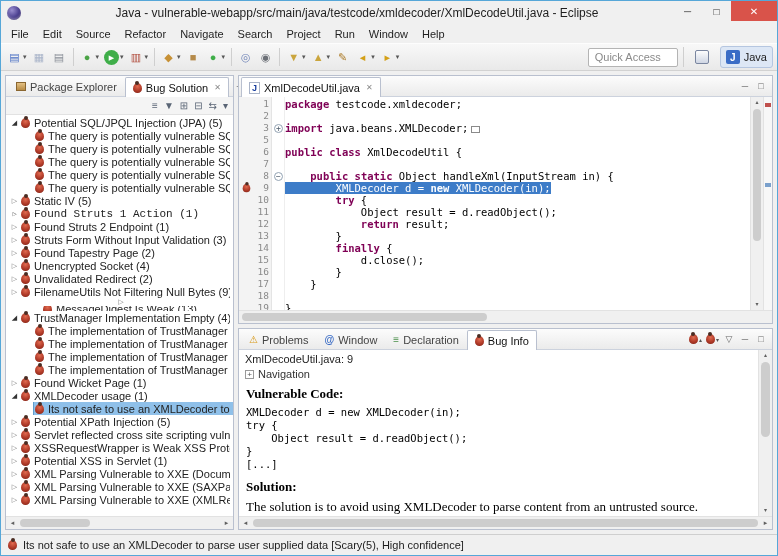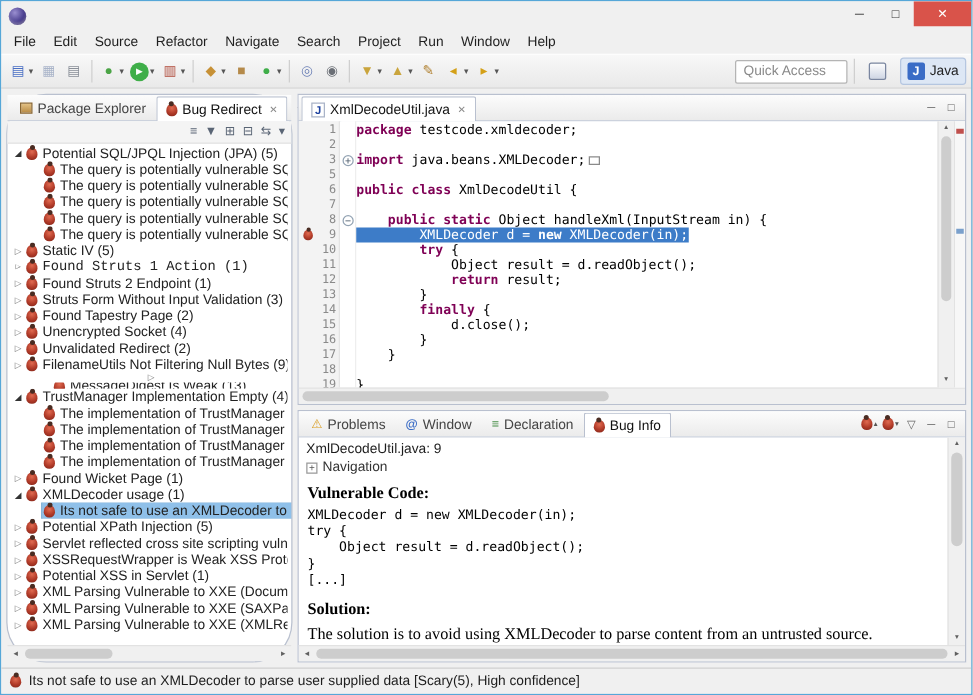--- a/index.html
+++ b/index.html
@@ -35,21 +35,21 @@
   .persp-sep{width:1px;height:20px;background:#cfcfcf;}
   .persp-btn{display:flex;align-items:center;gap:4px;height:22px;padding:0 5px;border-radius:3px;border:1px solid transparent;}
   .persp-btn.active{background:#dde7f5;border-color:#b5c6e0;}
   .ic-java{width:14px;height:14px;background:#3a6cc6;color:#fff;font-weight:bold;font-size:10px;
     display:flex;align-items:center;justify-content:center;border-radius:2px;}
   .ic-persp{width:14px;height:14px;border:1px solid #7a86a0;background:linear-gradient(#fdfdfd,#cfd6e4);border-radius:2px;}
 
   
   .main{flex:1;min-height:0;display:flex;gap:4px;padding:4px;background:#f0f0f0;}
   .panel{border:1px solid #b9c0cf;background:#fff;display:flex;flex-direction:column;min-width:0;}
-  .left-panel{width:229px;flex:none;border-radius:32px;}
+  .left-panel{width:229px;flex:none;}
   .right-col{flex:1;min-width:0;display:flex;flex-direction:column;gap:4px;}
   .editor{height:249px;flex:none;}
   .bottom-panel{flex:1;min-height:0;}
 
   
   .tab-row{height:21px;flex:none;display:flex;align-items:flex-end;background:linear-gradient(#fcfcfc,#ebebeb);
     border-bottom:1px solid #ccd2dd;padding-left:2px;}
   .tab{height:20px;display:flex;align-items:center;gap:4px;padding:0 7px;color:#444;white-space:nowrap;
     border:1px solid transparent;border-bottom:none;}
   .tab.active{background:#fff;border-color:#b9c0cf;border-radius:2px 2px 0 0;margin-bottom:-1px;color:#111;}
@@ -128,20 +128,21 @@
   .statusbar{height:21px;flex:none;display:flex;align-items:center;gap:6px;padding:0 7px;
     background:#f0f0f0;border-top:1px solid #cfcfcf;color:#1d1d1d;}
 </style>
 </head>
 <body>
 
 <div class="window">
 
   <div class="titlebar">
     <span class="app-icon"></span>
+    <span class="title">Java - vulnerable-webapp/src/main/java/testcode/xmldecoder/XmlDecodeUtil.java - Eclipse</span>
     <div class="win-controls">
       <span class="win-btn">─</span>
       <span class="win-btn">□</span>
       <span class="win-btn close">✕</span>
     </div>
   </div>
 
   <div class="menubar" id="menubar">
       <span class="menu-item">File</span>
       <span class="menu-item">Edit</span>
@@ -236,21 +237,21 @@
   <div class="main">
 
     <div class="panel left-panel">
       <div class="tab-row" id="left-tabs">
           <div class="tab">
             <span class="pkg-ic"></span>
             <span class="tab-label">Package Explorer</span>
           </div>
           <div class="tab active">
             <span class="bug"></span>
-            <span class="tab-label">Bug Redirect</span>
+            <span class="tab-label">Bug Solution</span>
             <span class="tab-close">✕</span>
           </div>
           <span class="panel-btns">
             <span class="pb">─</span>
             <span class="pb">□</span>
           </span>
         </div>
       <div class="view-toolbar" id="left-view-toolbar">
           <span class="vt-ic">≡</span>
           <span class="vt-ic">▼</span>

